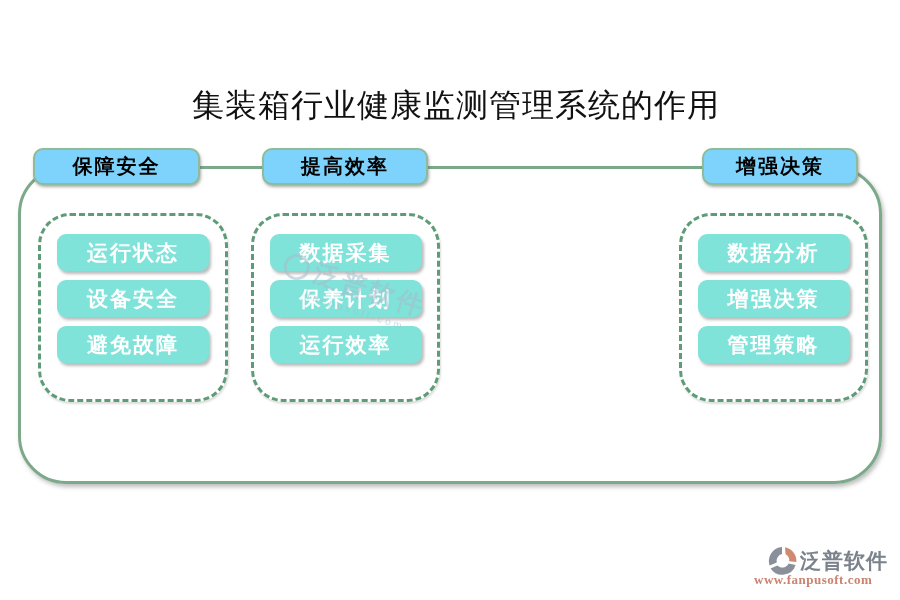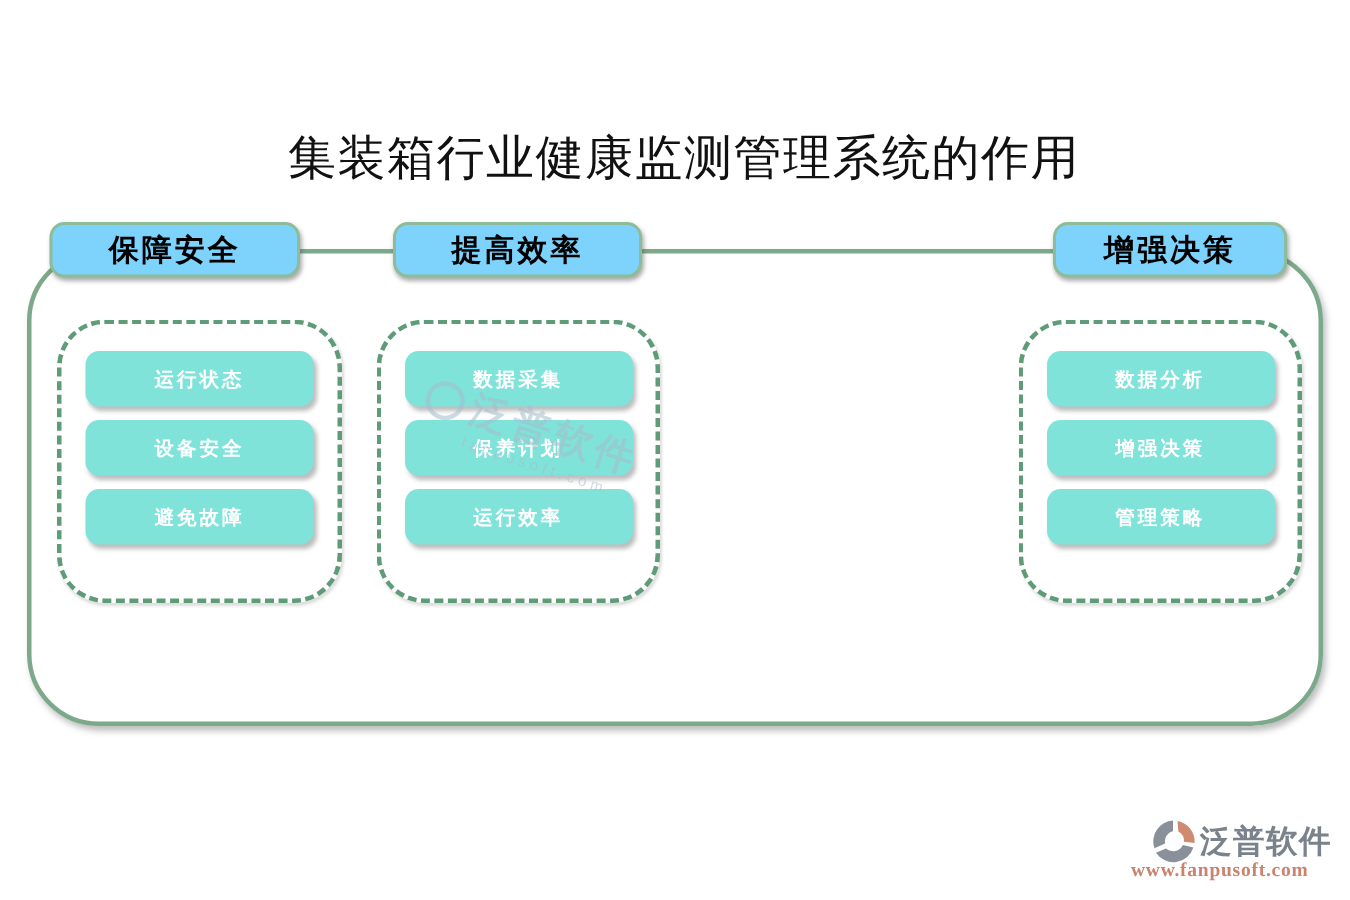--- a/index.html
+++ b/index.html
@@ -34,21 +34,21 @@
     display:flex;flex-direction:column;align-items:center;
     padding-top:18px;gap:9px;z-index:2;
     box-shadow:1px 2px 2px rgba(120,120,120,0.25);
   }
   .b0{left:38px;width:190px}
   .b1{left:251px;width:189px}
   .b2{left:466px;width:190px}
   .b3{left:679px;width:189px}
   .pill{
     width:152px;height:37px;flex:0 0 37px;background:#7FE3DA;border-radius:9px;
-    color:#fff;font-size:13px;font-weight:700;letter-spacing:2px;
+    color:#fff;font-size:21px;font-weight:700;letter-spacing:2px;
     display:flex;align-items:center;justify-content:center;
     box-shadow:2px 3px 3px rgba(90,90,90,0.4);
   }
   .watermark{
     position:absolute;left:290px;top:246px;transform:rotate(18deg);
     transform-origin:left top;color:#A6BDCB;opacity:0.55;z-index:5;
     pointer-events:none;
   }
   .wm-row{display:flex;align-items:center;gap:5px;font-size:26px;font-weight:700;letter-spacing:3px;}
   .wm-circle{width:20px;height:20px;border:3px solid #A6BDCB;border-radius:50%;display:inline-block;}

